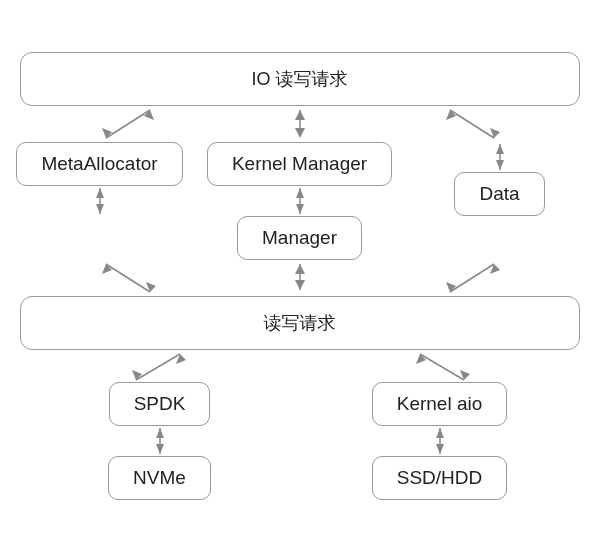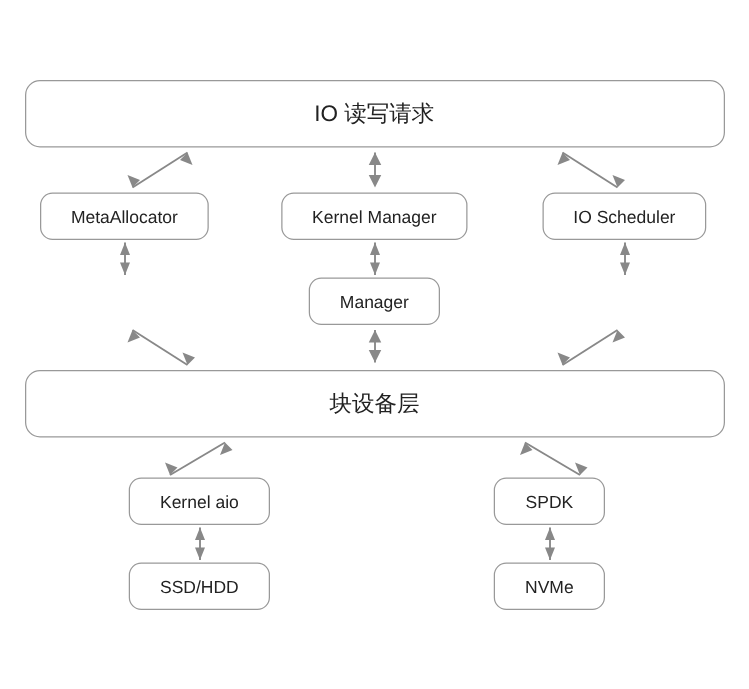--- a/index.html
+++ b/index.html
@@ -20,21 +20,21 @@
       flex-direction: column;
       align-items: center;
       gap: 0;
     }
 
     
     .node {
       border: 1.5px solid #999;
       border-radius: 10px;
       padding: 10px 24px;
-      font-size: 14px;
+      font-size: 19px;
       color: #222;
       background: #fff;
       text-align: center;
       white-space: nowrap;
     }
 
     .node-wide {
       width: 100%;
       border: 1.5px solid #999;
       border-radius: 12px;
@@ -110,71 +110,71 @@
     <div class="col">
       <div class="node">Kernel Manager</div>
       <svg width="24" height="30">
         <line x1="12" y1="2" x2="12" y2="28" stroke="#888" stroke-width="1.5"></line>
         <polygon points="12,2 8,12 16,12" fill="#888"></polygon>
         <polygon points="12,28 8,18 16,18" fill="#888"></polygon>
       </svg>
       <div class="node">Manager</div>
     </div>
     <div class="col">
-      <div class="node">IO Scheduler</div>
       <svg width="24" height="30">
         <line x1="12" y1="2" x2="12" y2="28" stroke="#888" stroke-width="1.5"></line>
         <polygon points="12,2 8,12 16,12" fill="#888"></polygon>
         <polygon points="12,28 8,18 16,18" fill="#888"></polygon>
       </svg>
+      <div class="node">Data</div>
     </div>
   </div>
 
   <svg width="560" height="36">
 
     <line x1="86" y1="4" x2="130" y2="32" stroke="#888" stroke-width="1.5"></line>
     <polygon points="86,4 82,14 92,10" fill="#888"></polygon>
     <polygon points="130,32 126,22 136,26" fill="#888"></polygon>
 
     <line x1="280" y1="4" x2="280" y2="30" stroke="#888" stroke-width="1.5"></line>
     <polygon points="280,4 275,14 285,14" fill="#888"></polygon>
     <polygon points="280,30 275,20 285,20" fill="#888"></polygon>
 
     <line x1="474" y1="4" x2="430" y2="32" stroke="#888" stroke-width="1.5"></line>
     <polygon points="474,4 470,14 480,10" fill="#888"></polygon>
     <polygon points="430,32 426,22 436,26" fill="#888"></polygon>
   </svg>
 
-  <div class="node-wide">块设备层</div>
+  <div class="node-wide">读写请求</div>
 
   <svg width="560" height="32">
 
     <line x1="160" y1="4" x2="116" y2="30" stroke="#888" stroke-width="1.5"></line>
     <polygon points="160,4 156,14 166,10" fill="#888"></polygon>
     <polygon points="116,30 112,20 122,24" fill="#888"></polygon>
 
     <line x1="400" y1="4" x2="444" y2="30" stroke="#888" stroke-width="1.5"></line>
     <polygon points="400,4 396,14 406,10" fill="#888"></polygon>
     <polygon points="444,30 440,20 450,24" fill="#888"></polygon>
   </svg>
 
   <div class="row-two">
     <div class="col2">
+      <div class="node">SPDK</div>
+      <svg width="24" height="30">
+        <line x1="12" y1="2" x2="12" y2="28" stroke="#888" stroke-width="1.5"></line>
+        <polygon points="12,2 8,12 16,12" fill="#888"></polygon>
+        <polygon points="12,28 8,18 16,18" fill="#888"></polygon>
+      </svg>
+      <div class="node">NVMe</div>
+    </div>
+    <div class="col2">
       <div class="node">Kernel aio</div>
       <svg width="24" height="30">
         <line x1="12" y1="2" x2="12" y2="28" stroke="#888" stroke-width="1.5"></line>
         <polygon points="12,2 8,12 16,12" fill="#888"></polygon>
         <polygon points="12,28 8,18 16,18" fill="#888"></polygon>
       </svg>
       <div class="node">SSD/HDD</div>
     </div>
-    <div class="col2">
-      <div class="node">SPDK</div>
-      <svg width="24" height="30">
-        <line x1="12" y1="2" x2="12" y2="28" stroke="#888" stroke-width="1.5"></line>
-        <polygon points="12,2 8,12 16,12" fill="#888"></polygon>
-        <polygon points="12,28 8,18 16,18" fill="#888"></polygon>
-      </svg>
-      <div class="node">NVMe</div>
-    </div>
   </div>
 
 </div>
 
 </body></html>

